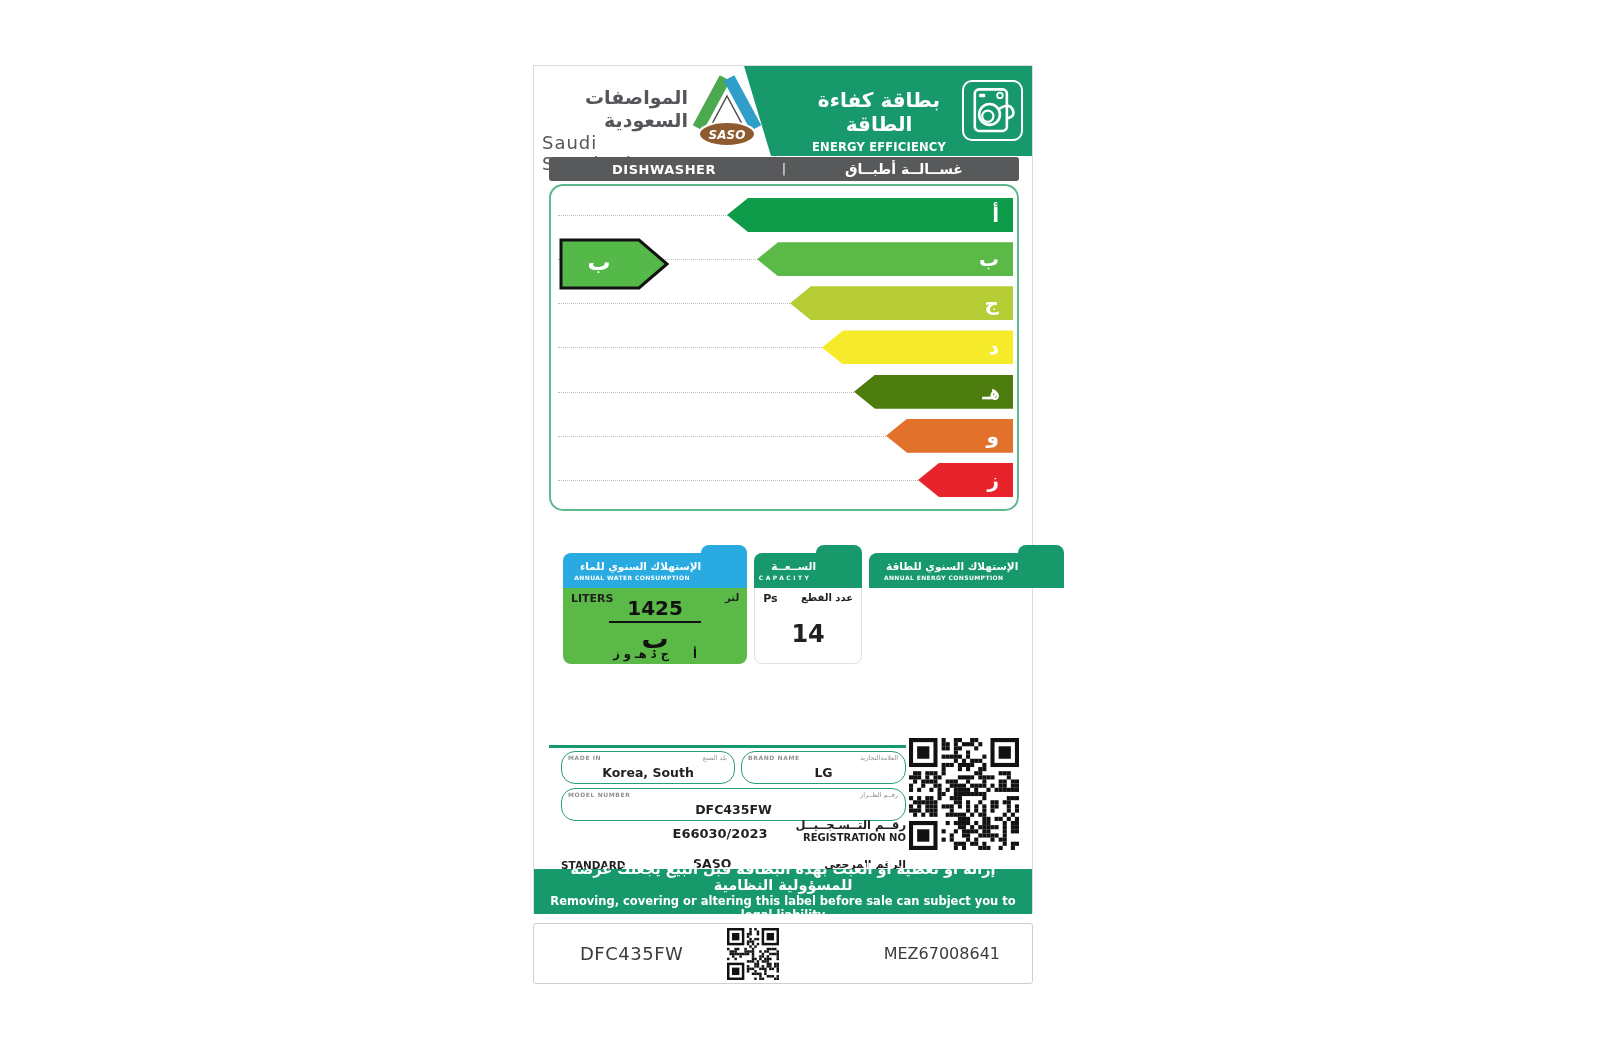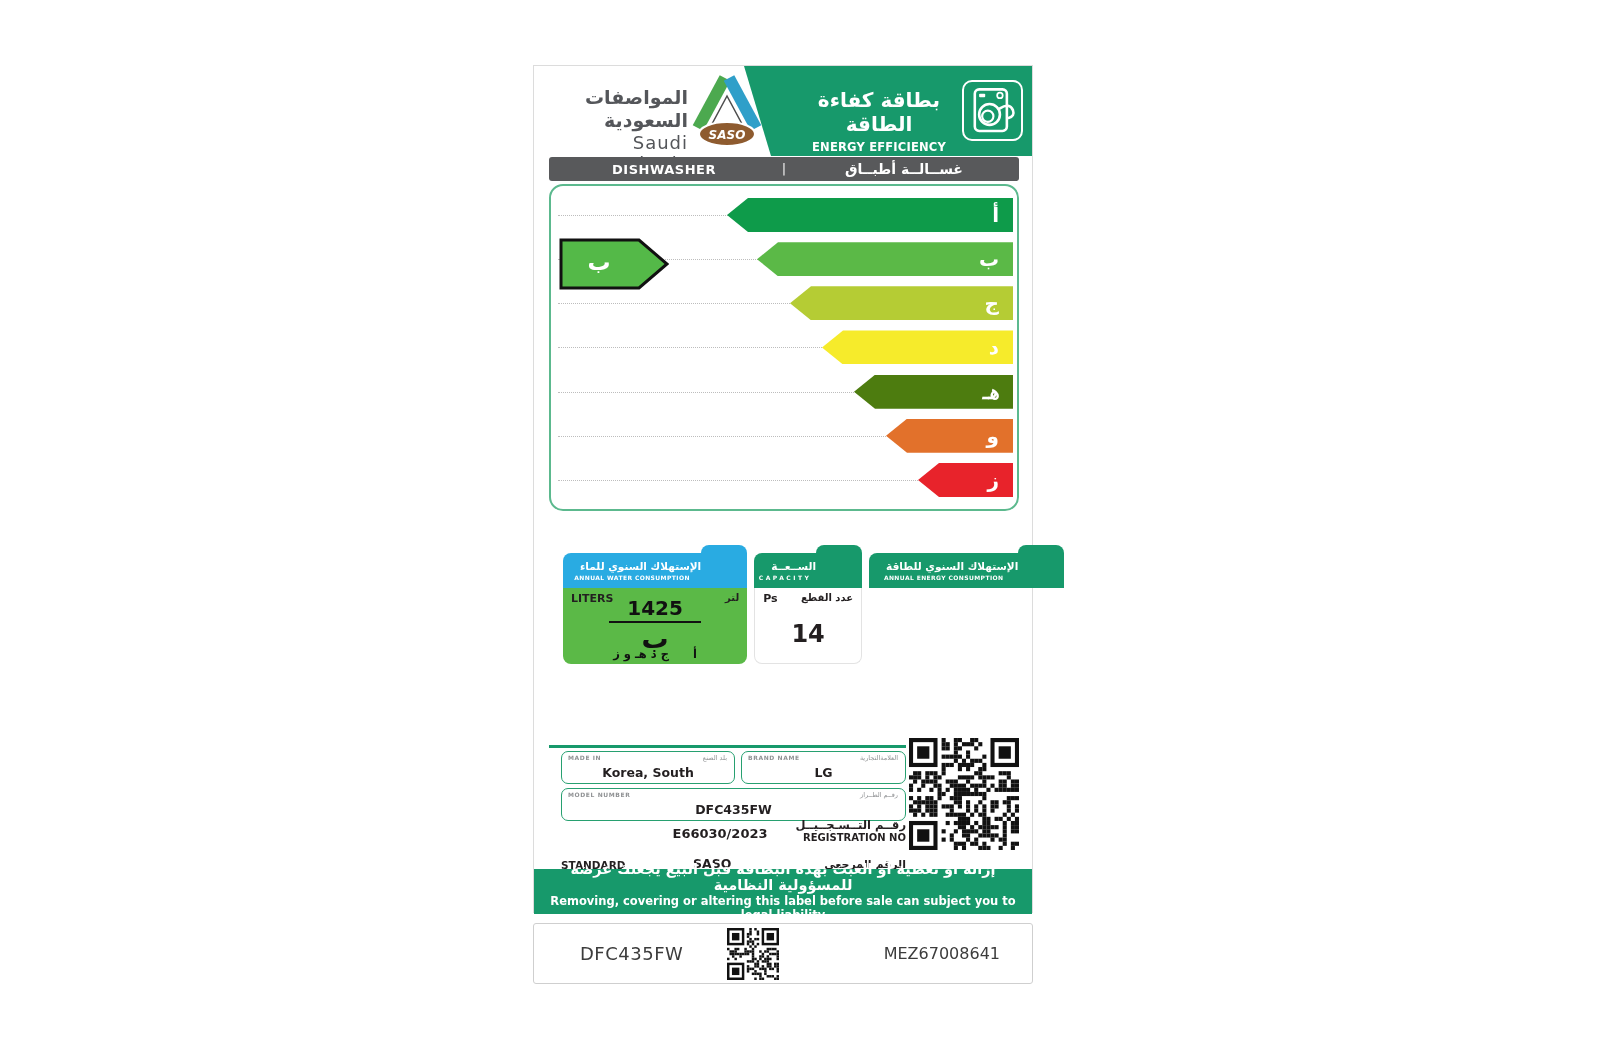--- a/index.html
+++ b/index.html
@@ -4,21 +4,21 @@
 <style>
   * { margin:0; padding:0; box-sizing:border-box; }
   html,body { background:#ffffff; }
   body { font-family:"DejaVu Sans", sans-serif; width:1600px; height:1062px; position:relative; overflow:hidden; }
 
   .label { position:absolute; left:533px; top:65px; width:500px; height:848px;
            background:#fff; border:1px solid #dcdcdc; }
 
   
   .header { position:absolute; left:0; top:0; width:100%; height:90px; background:#fff; }
-  .org-block { position:absolute; left:8px; top:20px; width:146px; text-align:right; color:#54565A; }
+  .org-block { position:absolute; left:8px; top:20px; width:146px; color:#54565A; }
   .org-ar { font-size:19px; font-weight:bold; line-height:1.2; direction:rtl; }
   .org-en { font-size:18px; letter-spacing:1px; line-height:1.2; }
   .saso-logo { position:absolute; left:154px; top:6px; width:78px; height:80px; }
   .header-green { position:absolute; left:210px; right:0; top:0; height:90px;
                   clip-path:polygon(0 0,100% 0,100% 100%,27px 100%); }
   .hg-titles { position:absolute; left:46px; top:22px; width:178px; text-align:center; color:#fff; }
   .hg-ar { font-size:20px; font-weight:bold; direction:rtl; }
   .hg-en { font-size:11.5px; font-weight:bold; margin-top:4px; letter-spacing:0.2px; }
   .appliance-box { position:absolute; right:9px; top:14px; width:61px; height:61px;
                    border:2.5px solid #fff; border-radius:10px; display:flex; align-items:center; justify-content:center; }
@@ -67,21 +67,21 @@
   .w-value { position:absolute; top:8px; left:0; width:100%; text-align:center; }
   .w-value span { display:inline-block; font-size:20px; font-weight:bold; color:#111;
                   border-bottom:2.5px solid #111; padding:0 18px 1px 18px; }
   .w-grade { position:absolute; top:37px; left:0; width:100%; text-align:center; font-size:27px;
              font-weight:bold; color:#111; line-height:1; }
   .w-row { position:absolute; bottom:3px; left:0; width:100%; text-align:center; font-size:11.5px;
            font-weight:bold; color:#111; direction:rtl; white-space:pre; }
 
   
   .sep-line { position:absolute; left:15px; top:679px; width:357px; height:2.5px; }
-  .info-box { position:absolute; height:33px; border:1.5px solid #27A070; border-radius:7px; background:#fff; }
+  .info-box { position:absolute; height:33px; border:1.5px solid #27A070; border-radius:14px; background:#fff; }
   .ib-made { left:27px; top:685px; width:174px; }
   .ib-brand { left:207px; top:685px; width:165px; }
   .ib-model { left:27px; top:722px; width:345px; }
   .ib-labels { position:absolute; top:2px; left:6px; right:7px; display:flex; justify-content:space-between;
                color:#8f9193; }
   .ib-label-en { font-size:6px; font-weight:bold; letter-spacing:0.6px; }
   .ib-label-ar { font-size:6.5px; direction:rtl; }
   .ib-value { position:absolute; bottom:3px; left:0; width:100%; text-align:center; font-size:12.5px;
               font-weight:bold; color:#231f20; }
   .reg-row { position:absolute; left:27px; top:752px; width:345px; display:flex; justify-content:flex-end;

